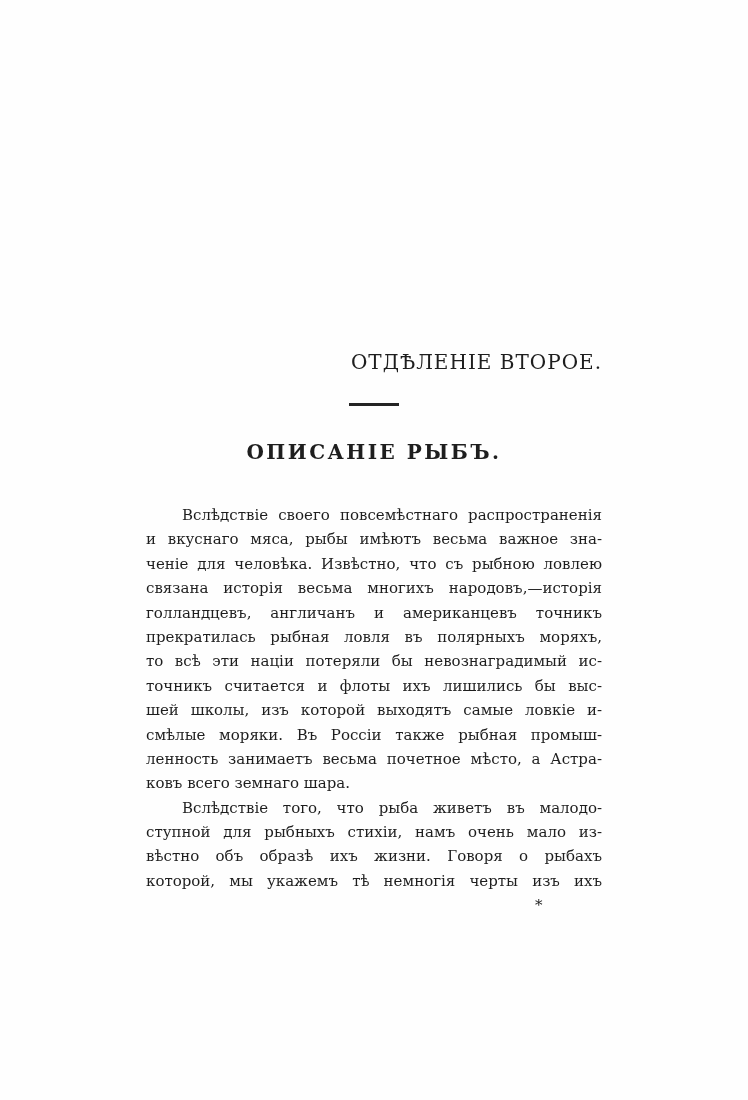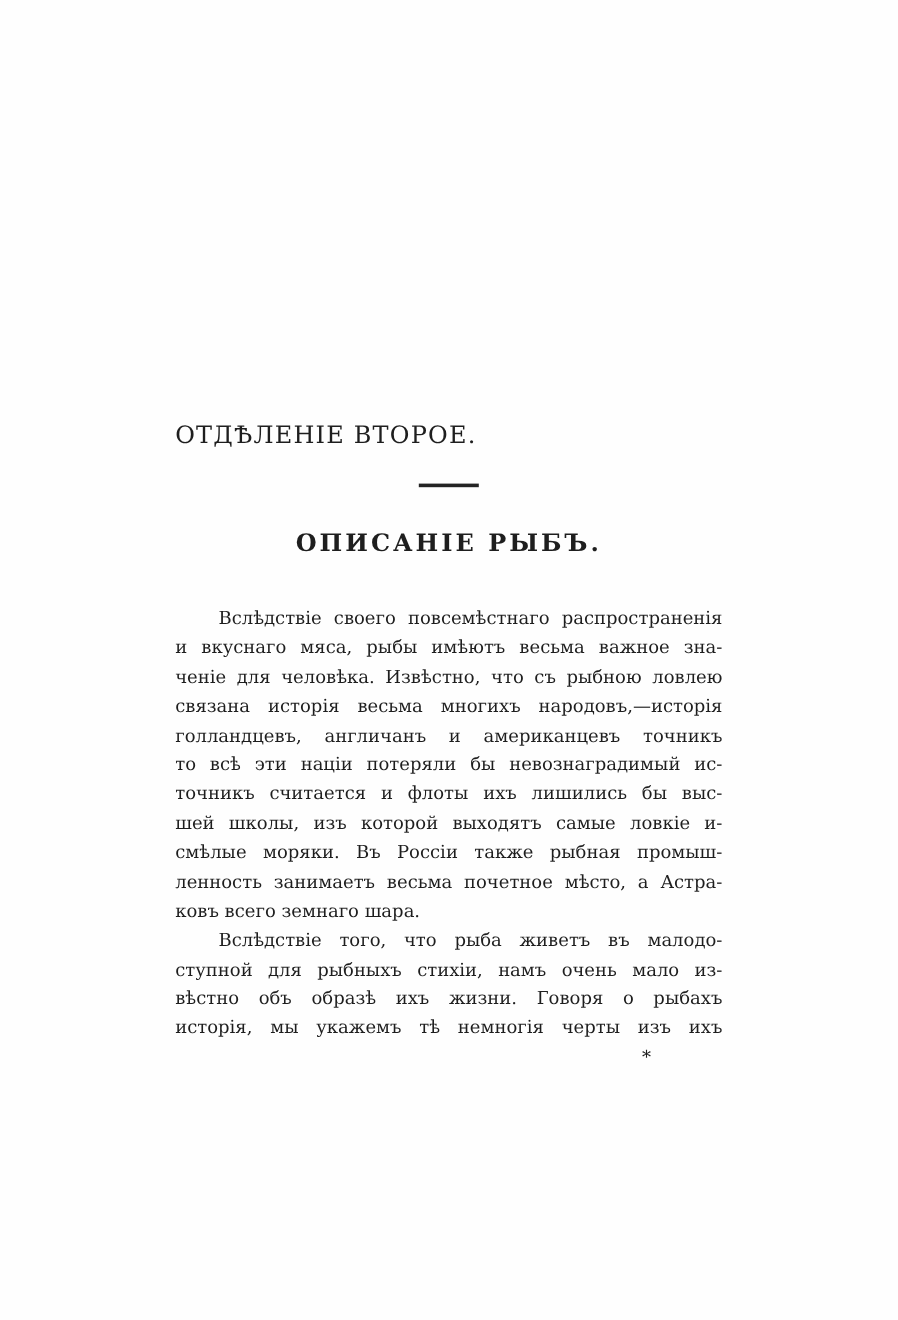--- a/index.html
+++ b/index.html
@@ -19,21 +19,21 @@
   .content {
     width: 456px;
     margin: 0 auto;
     padding-top: 349px;
   }
   .section-title {
     margin: 0;
     font-size: 20px;
     font-weight: normal;
     line-height: 26px;
-    text-align: left;
+    text-align: right;
     letter-spacing: 1px;
     white-space: nowrap;
   }
   .divider {
     width: 50px;
     height: 3px;
     background: #242424;
     margin: 28px auto 0 auto;
   }
   .chapter-title {
@@ -76,28 +76,29 @@
   <div class="content">
     <h1 class="section-title">ОТДѢЛЕНІЕ ВТОРОЕ.</h1>
     <div class="divider"></div>
     <h2 class="chapter-title">ОПИСАНІЕ РЫБЪ.</h2>
     <div class="body-text">
         <div class="line indent">Вслѣдствіе своего повсемѣстнаго распространенія</div>
         <div class="line">и вкуснаго мяса, рыбы имѣютъ весьма важное зна-</div>
         <div class="line">ченіе для человѣка. Извѣстно, что съ рыбною ловлею</div>
         <div class="line">связана исторія весьма многихъ народовъ,—исторія</div>
         <div class="line">голландцевъ, англичанъ и американцевъ точникъ</div>
+        <div class="line">прекратилась рыбная ловля въ полярныхъ моряхъ,</div>
         <div class="line">то всѣ эти націи потеряли бы невознаградимый ис-</div>
         <div class="line">точникъ считается и флоты ихъ лишились бы выс-</div>
         <div class="line">шей школы, изъ которой выходятъ самые ловкіе и-</div>
         <div class="line">смѣлые моряки. Въ Россіи также рыбная промыш-</div>
         <div class="line">ленность занимаетъ весьма почетное мѣсто, а Астра-</div>
         <div class="line par-end">ковъ всего земнаго шара.</div>
         <div class="line indent">Вслѣдствіе того, что рыба живетъ въ малодо-</div>
         <div class="line">ступной для рыбныхъ стихіи, намъ очень мало из-</div>
         <div class="line">вѣстно объ образѣ ихъ жизни. Говоря о рыбахъ</div>
-        <div class="line">исторія, мы укажемъ тѣ немногія черты изъ ихъ</div>
+        <div class="line">которой, мы укажемъ тѣ немногія черты изъ ихъ</div>
       </div>
     <div class="signature-row">
       <span>*</span>
     </div>
   </div>
 </div>
 
 </body></html>

